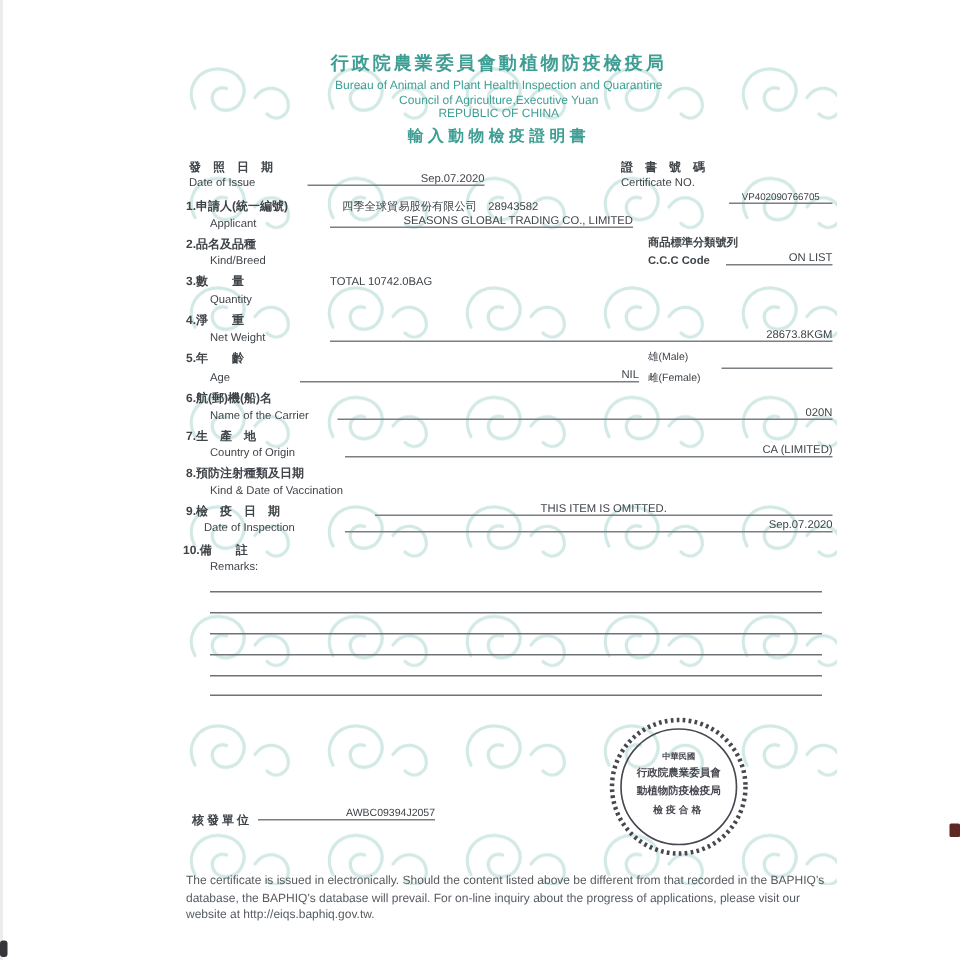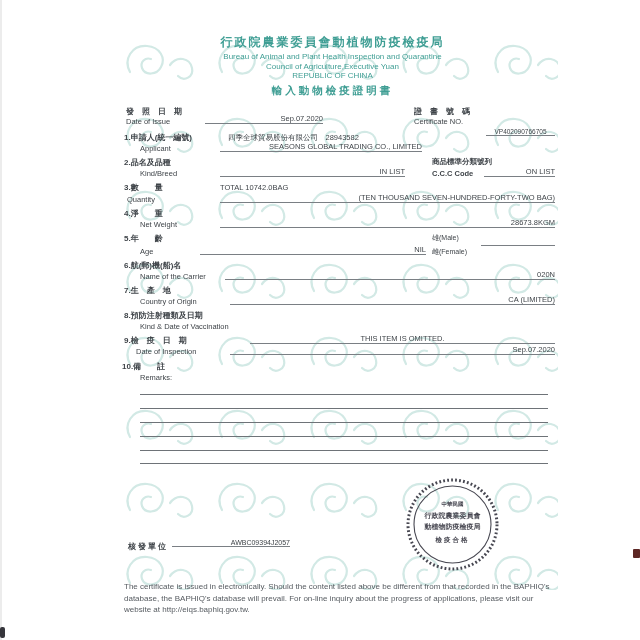--- a/index.html
+++ b/index.html
@@ -66,28 +66,26 @@
   <div class="abs u" style="left:486px;top:114px;width:69px;font-size:6.5px">VP402090766705</div>
 
   <div class="abs lbl-zh" style="left:124px;top:132px">1.申請人(統一編號)</div>
   <div class="abs val" style="left:228px;top:133px">四季全球貿易股份有限公司　28943582</div>
   <div class="abs lbl-en" style="left:140px;top:144px">Applicant</div>
   <div class="abs val u-left" style="left:220px;top:142px;width:202px">SEASONS GLOBAL TRADING CO., LIMITED</div>
 
   <div class="abs lbl-zh" style="left:124px;top:157px">2.品名及品種</div>
   <div class="abs lbl-zh" style="left:432px;top:157px;font-size:7.5px">商品標準分類號列</div>
   <div class="abs lbl-en" style="left:140px;top:169px">Kind/Breed</div>
-  <div class="abs val u-left" style="left:220px;top:167px;width:185px;text-indent:4px">IN LIST</div>
   <div class="abs lbl-en" style="left:432px;top:169px;font-weight:bold">C.C.C Code</div>
   <div class="abs val u-left" style="left:484px;top:167px;width:71px;text-indent:2px">ON LIST</div>
 
   <div class="abs lbl-zh" style="left:124px;top:182px">3.數　　量</div>
   <div class="abs val" style="left:220px;top:183px">TOTAL 10742.0BAG</div>
-  <div class="abs lbl-en" style="left:127px;top:195px">Quantity</div>
-  <div class="abs val u-left" style="left:220px;top:193px;width:335px">(TEN THOUSAND SEVEN-HUNDRED-FORTY-TWO BAG)</div>
+  <div class="abs lbl-en" style="left:140px;top:195px">Quantity</div>
 
   <div class="abs lbl-zh" style="left:124px;top:208px">4.淨　　重</div>
   <div class="abs lbl-en" style="left:140px;top:220px">Net Weight</div>
   <div class="abs val u-left" style="left:220px;top:218px;width:335px">28673.8KGM</div>
 
   <div class="abs lbl-zh" style="left:124px;top:233px">5.年　　齡</div>
   <div class="abs val" style="left:432px;top:233px;font-size:7px">雄(Male)</div>
   <div class="abs lbl-en" style="left:140px;top:247px">Age</div>
   <div class="abs val u-left" style="left:200px;top:245px;width:226px;text-indent:6px">NIL</div>
   <div class="abs val" style="left:432px;top:247px;font-size:7px">雌(Female)</div>

